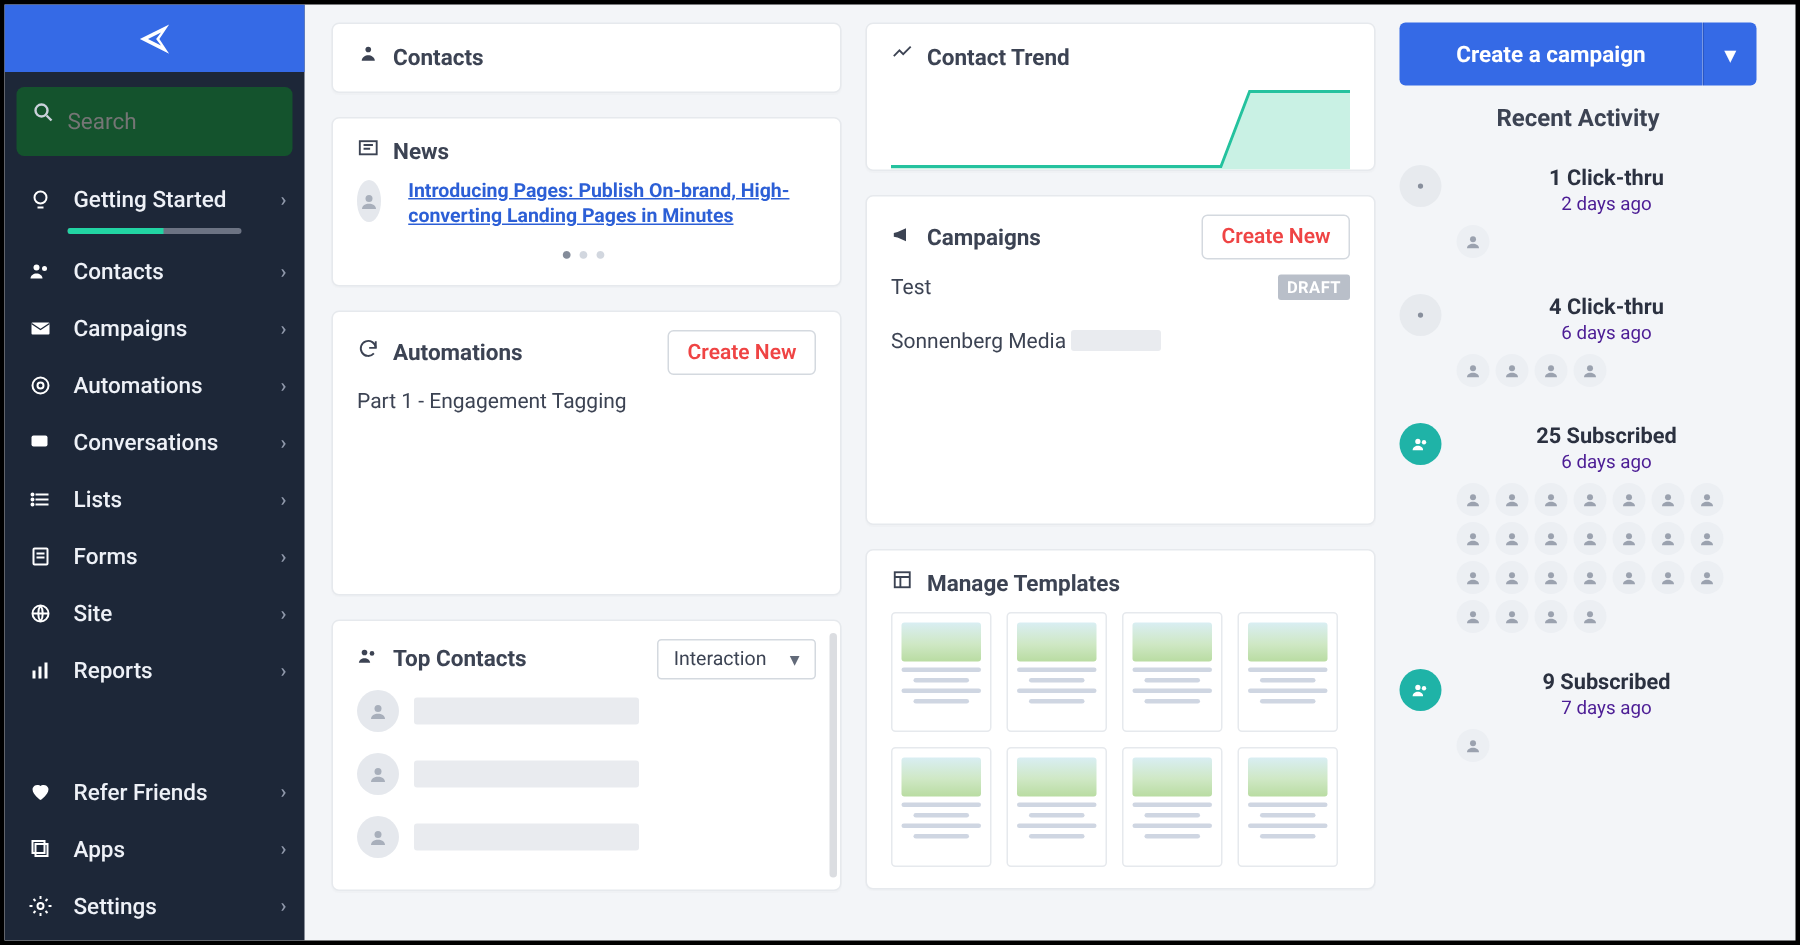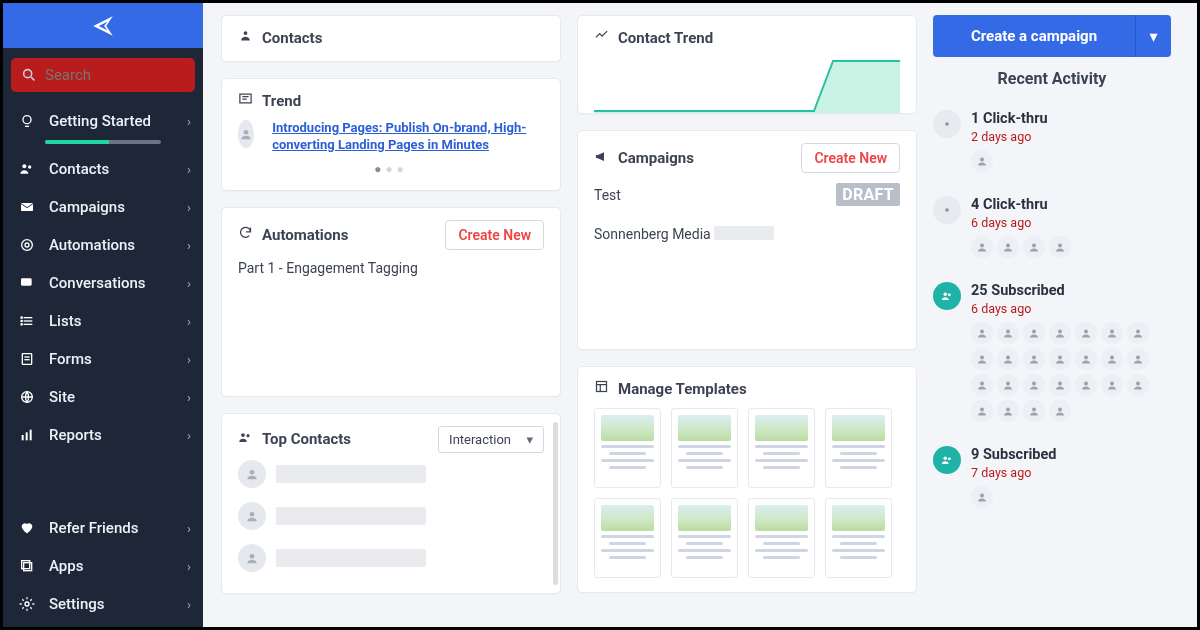--- a/index.html
+++ b/index.html
@@ -2,21 +2,21 @@
 <html><head>
 <meta charset="utf-8">
 <style>
   * { box-sizing: border-box; margin: 0; padding: 0; font-family: -apple-system, BlinkMacSystemFont, "Segoe UI", Roboto, Arial, sans-serif; }
   body { background: #f3f5f8; }
   .frame { width: 1200px; height: 630px; border: 3px solid #000; background: #f3f5f8; position: relative; overflow: hidden; }
   .sidebar { position: absolute; top:0; left:0; width: 200px; height: 100%; background:#1d2738; color:#d7dee9; display:flex; flex-direction:column; }
   .logo { height:45px; background:#356ae6; display:flex; align-items:center; justify-content:center; }
   .logo svg { width:26px; height:26px; fill:#fff; }
   .search-wrap { padding:10px 8px 6px 8px; }
-  .search { width:100%; height:34px; background:#b91c1c; border:none; border-radius:5px; color:#aeb6c4; padding:0 10px 0 34px; font-size:15px;}
+  .search { width:100%; height:46px; background:#14532d; border:none; border-radius:5px; color:#aeb6c4; padding:0 10px 0 34px; font-size:15px;}
   .search-row { position:relative; }
   .search-row .sicon { position:absolute; left:10px; top:9px; color:#cbd1db;}
   .nav { flex:1; overflow:hidden; padding-top:4px;}
   .nav-item { display:flex; align-items:center; height:38px; padding:0 12px; cursor:pointer; color:#eef1f7; font-size:15px; font-weight:600; position:relative;}
   .nav-item .nicon { width:24px; display:flex; justify-content:center; color:#fff; }
   .nav-item .nlabel { flex:1; padding-left:10px; font-weight:500; }
   .nav-item .chev { color:#9099ab; font-size:13px; }
   .progress-row { height:4px; margin:0 42px 6px 42px; background:#6c7383; border-radius:3px; overflow:hidden;}
   .progress-row .fill { height:100%; width:55%; background:#22d4a3; }
   .bottom-nav { margin-top:auto; padding-bottom:4px; }
@@ -39,21 +39,21 @@
   .news-item { display:flex; gap:18px; margin-top:10px;}
   .avatar-sm { width:28px; height:28px; border-radius:50%; background:#e5e8ed; display:flex; align-items:center; justify-content:center; color:#a8afbb;}
   .news-link { color:#2c5fd6; font-size:13px; font-weight:700; line-height:1.3; }
   .dots { text-align:center; margin-top:8px; color:#d2d7df; letter-spacing:4px; font-size:12px; }
   .dots .active { color:#848c9a; }
 
   .mini-row { display:flex; align-items:center; justify-content:space-between;}
   .btn-white { border:1px solid #d4d9df; background:#fff; border-radius:4px; padding:6px 12px; font-size:14px; font-weight:600; color:#ef4444; cursor:pointer;}
   .list-row { padding:10px 0; font-size:14px; color:#3c4353; display:flex; align-items:center; justify-content:space-between; }
 
-  .badge { background:#b9bfc9; color:#fff; font-size:16px; font-weight:700; padding:2px 6px; border-radius:2px; letter-spacing:.3px;}
+  .badge { background:#b9bfc9; color:#fff; font-size:11px; font-weight:700; padding:2px 6px; border-radius:2px; letter-spacing:.3px;}
   .redact { background:#e9ebef; color:#e9ebef; border-radius:2px; display:inline-block; height:14px;}
 
   .thumbs { display:flex; flex-wrap:wrap; gap:10px; margin-top:10px; max-height:180px; overflow-y:auto; padding-right:4px;}
   .thumb { width:67px; height:80px; border:1px solid #e6e9ed; border-radius:3px; background:#fff; display:flex; flex-direction:column; align-items:center; justify-content:flex-start; padding:6px; gap:4px; cursor:pointer;}
   .thumb .thero { width:100%; height:26px; background:linear-gradient(180deg,#d9eef3 0%, #cfe8c5 55%, #b9dca2 100%); border-radius:2px;}
   .thumb .tline { width:100%; height:3px; background:#cfd6e2; border-radius:2px;}
   .thumb .tline.short { width:70%; }
   .thumbs::-webkit-scrollbar { width:6px; }
   .thumbs::-webkit-scrollbar-thumb { background:#b7bcc4; border-radius:3px; }
 
@@ -62,25 +62,25 @@
   .topc-row .redact { width:150px; height:18px; }
 
   .select-pill { border:1px solid #d4d9df; border-radius:3px; padding:5px 32px 5px 10px; font-size:13px; color:#3c4353; position:relative; cursor:pointer; background:#fff;}
   .select-pill:after { content:"▾"; position:absolute; right:10px; color:#626a79;}
 
   .cta-bar { display:flex; height:42px; margin-bottom:12px;border-radius:19px;}
   .cta-main { flex:1; background:#356ae6; color:#fff; font-weight:700; font-size:15px; display:flex; align-items:center; justify-content:center; border-top-left-radius:4px; border-bottom-left-radius:4px; cursor:pointer;}
   .cta-dd { width:36px; background:#356ae6; border-left:1px solid #2a56c2; display:flex; align-items:center; justify-content:center; color:#fff; border-top-right-radius:4px; border-bottom-right-radius:4px; cursor:pointer;}
 
   .section-h { font-size:16px; font-weight:700; color:#3c4353; text-align:center; margin-bottom:12px;}
-  .act-item { display:flex; gap:10px; padding:10px 0 14px 0; }
+  .act-item { display:flex; gap:10px; padding:10px 0 14px 0;text-align:center; }
   .act-icon { width:28px; height:28px; border-radius:50%; background:#e7eaee; color:#888f9c; display:flex; align-items:center;justify-content:center; font-size:14px; flex:none;}
   .act-icon.teal { background:#1fb3a7; color:#fff;}
   .act-title { font-size:14.5px; font-weight:700; color:#2b3140;}
-  .act-sub { font-size:12.5px; color:#b91c1c; margin-top:2px;}
+  .act-sub { font-size:12.5px; color:#4c1d95; margin-top:2px;}
   .av-grid { display:flex; flex-wrap:wrap; gap:4px; margin-top:6px;}
   .av-grid .mini { width:22px; height:22px; border-radius:50%; background:#eceff3; display:flex;align-items:center;justify-content:center; color:#b2b8c3;}
 
   .scroll-shadow { position:relative; }
   .scroll-shadow:after { content:""; position:absolute; right:2px; top:8px; bottom:8px; width:5px; background:#b7bcc4; border-radius:3px; opacity:.5;}
 
   .icon { display:inline-flex; width:16px; height:16px; }
 </style>
 </head>
 <body>
@@ -253,21 +253,21 @@
       </div>
     </div>
 
     <div class="card">
       <div class="card-head">
         <span class="hicon"><svg viewBox="0 0 24 24" width="15" height="15" fill="none" stroke="currentColor" stroke-width="2">
                 <rect x="3" y="5" width="18" height="14"></rect>
                 <line x1="7" y1="9" x2="17" y2="9"></line>
                 <line x1="7" y1="13" x2="14" y2="13"></line>
               </svg></span>
-        <span class="card-title">Trend</span>
+        <span class="card-title">News</span>
       </div>
       <div class="news-item">
         <div class="avatar-sm">
           <svg viewBox="0 0 24 24" width="14" height="14" fill="currentColor">
                 <circle cx="12" cy="9" r="4"></circle>
                 <path d="M4 21c0-4 4-6 8-6s8 2 8 6"></path>
               </svg>
         </div>
         <a href="#" class="news-link">Introducing Pages: Publish On-brand, High-converting Landing Pages in Minutes</a>
       </div>

